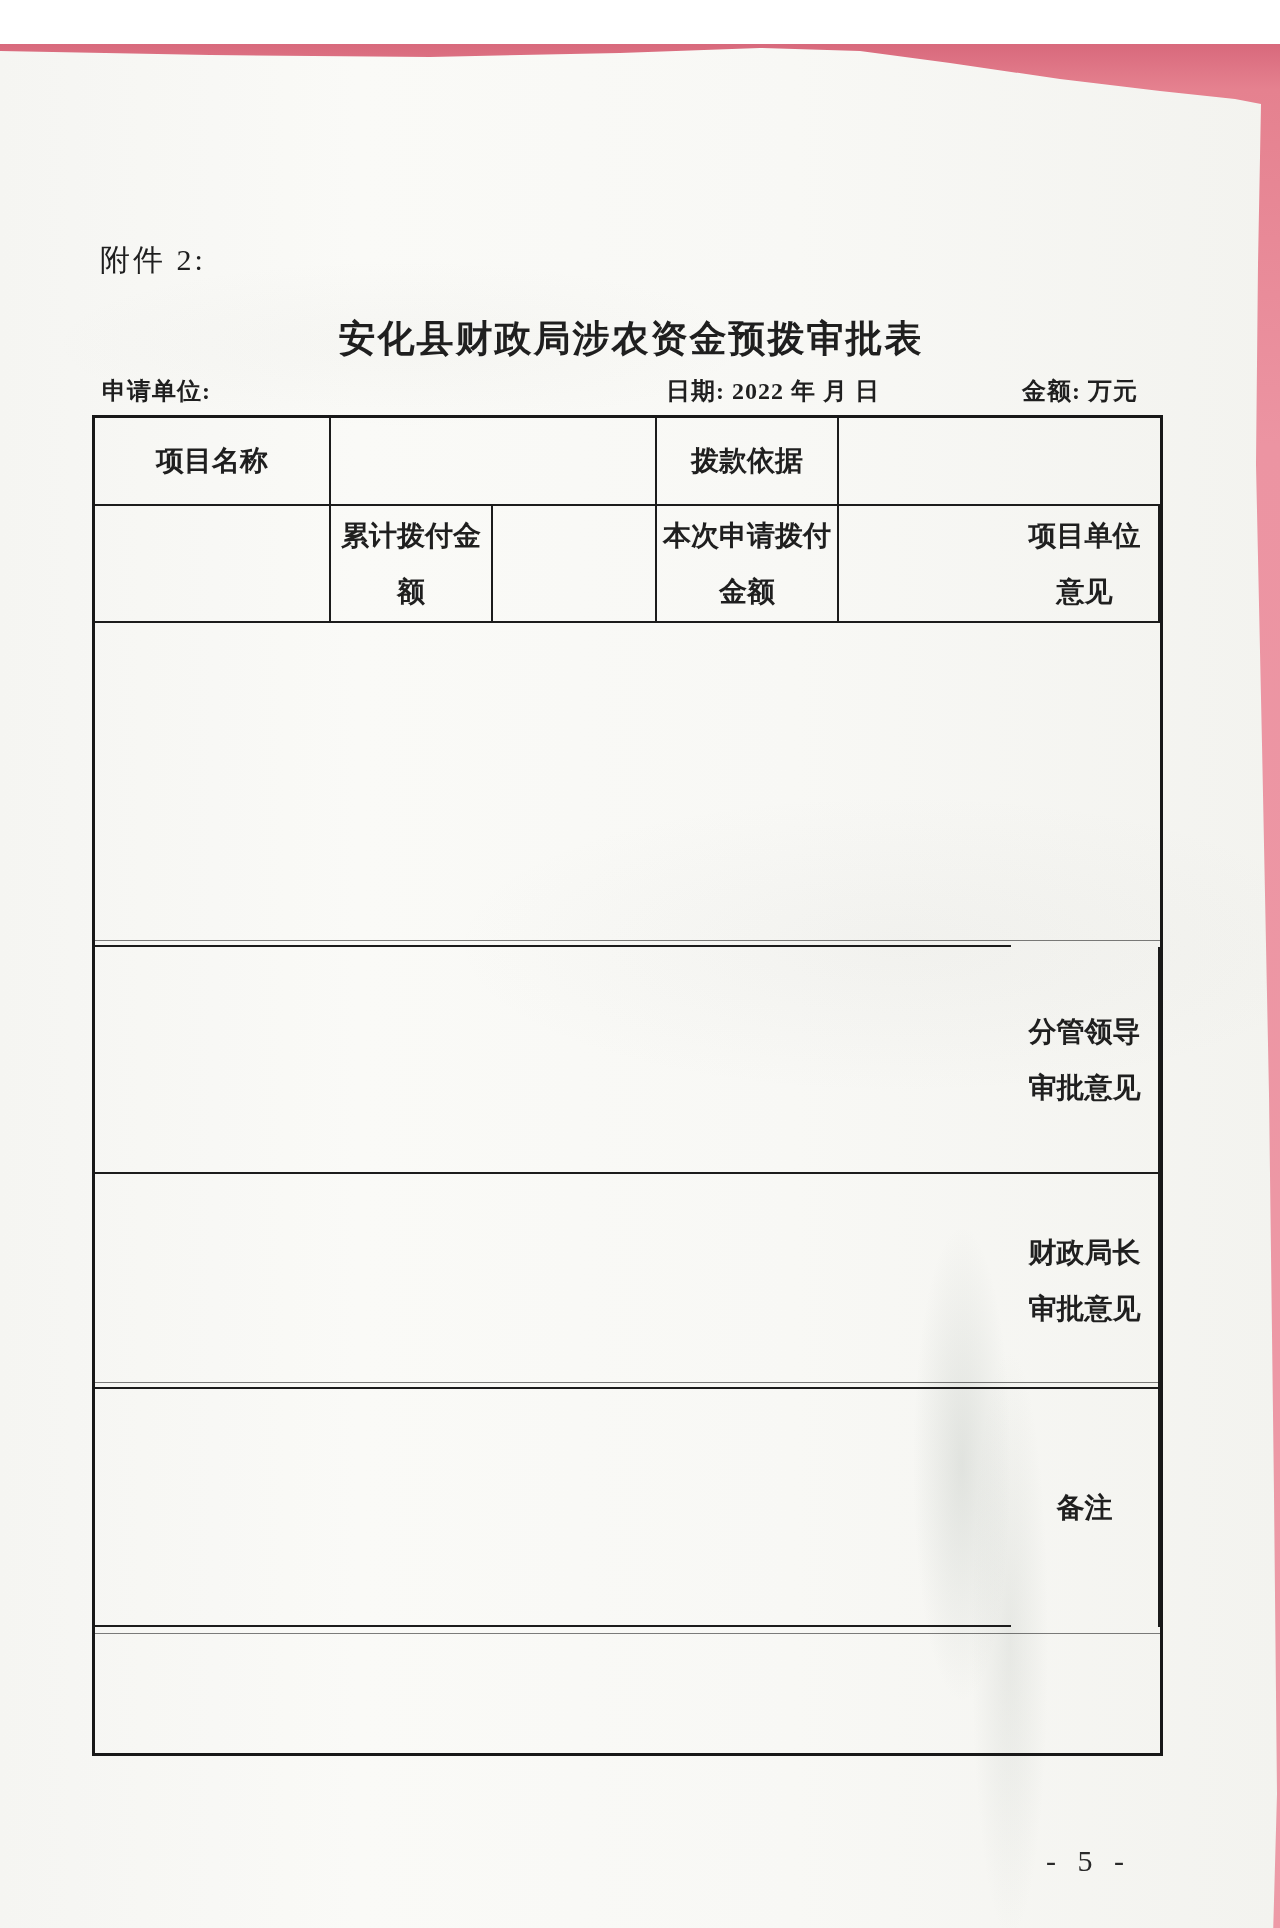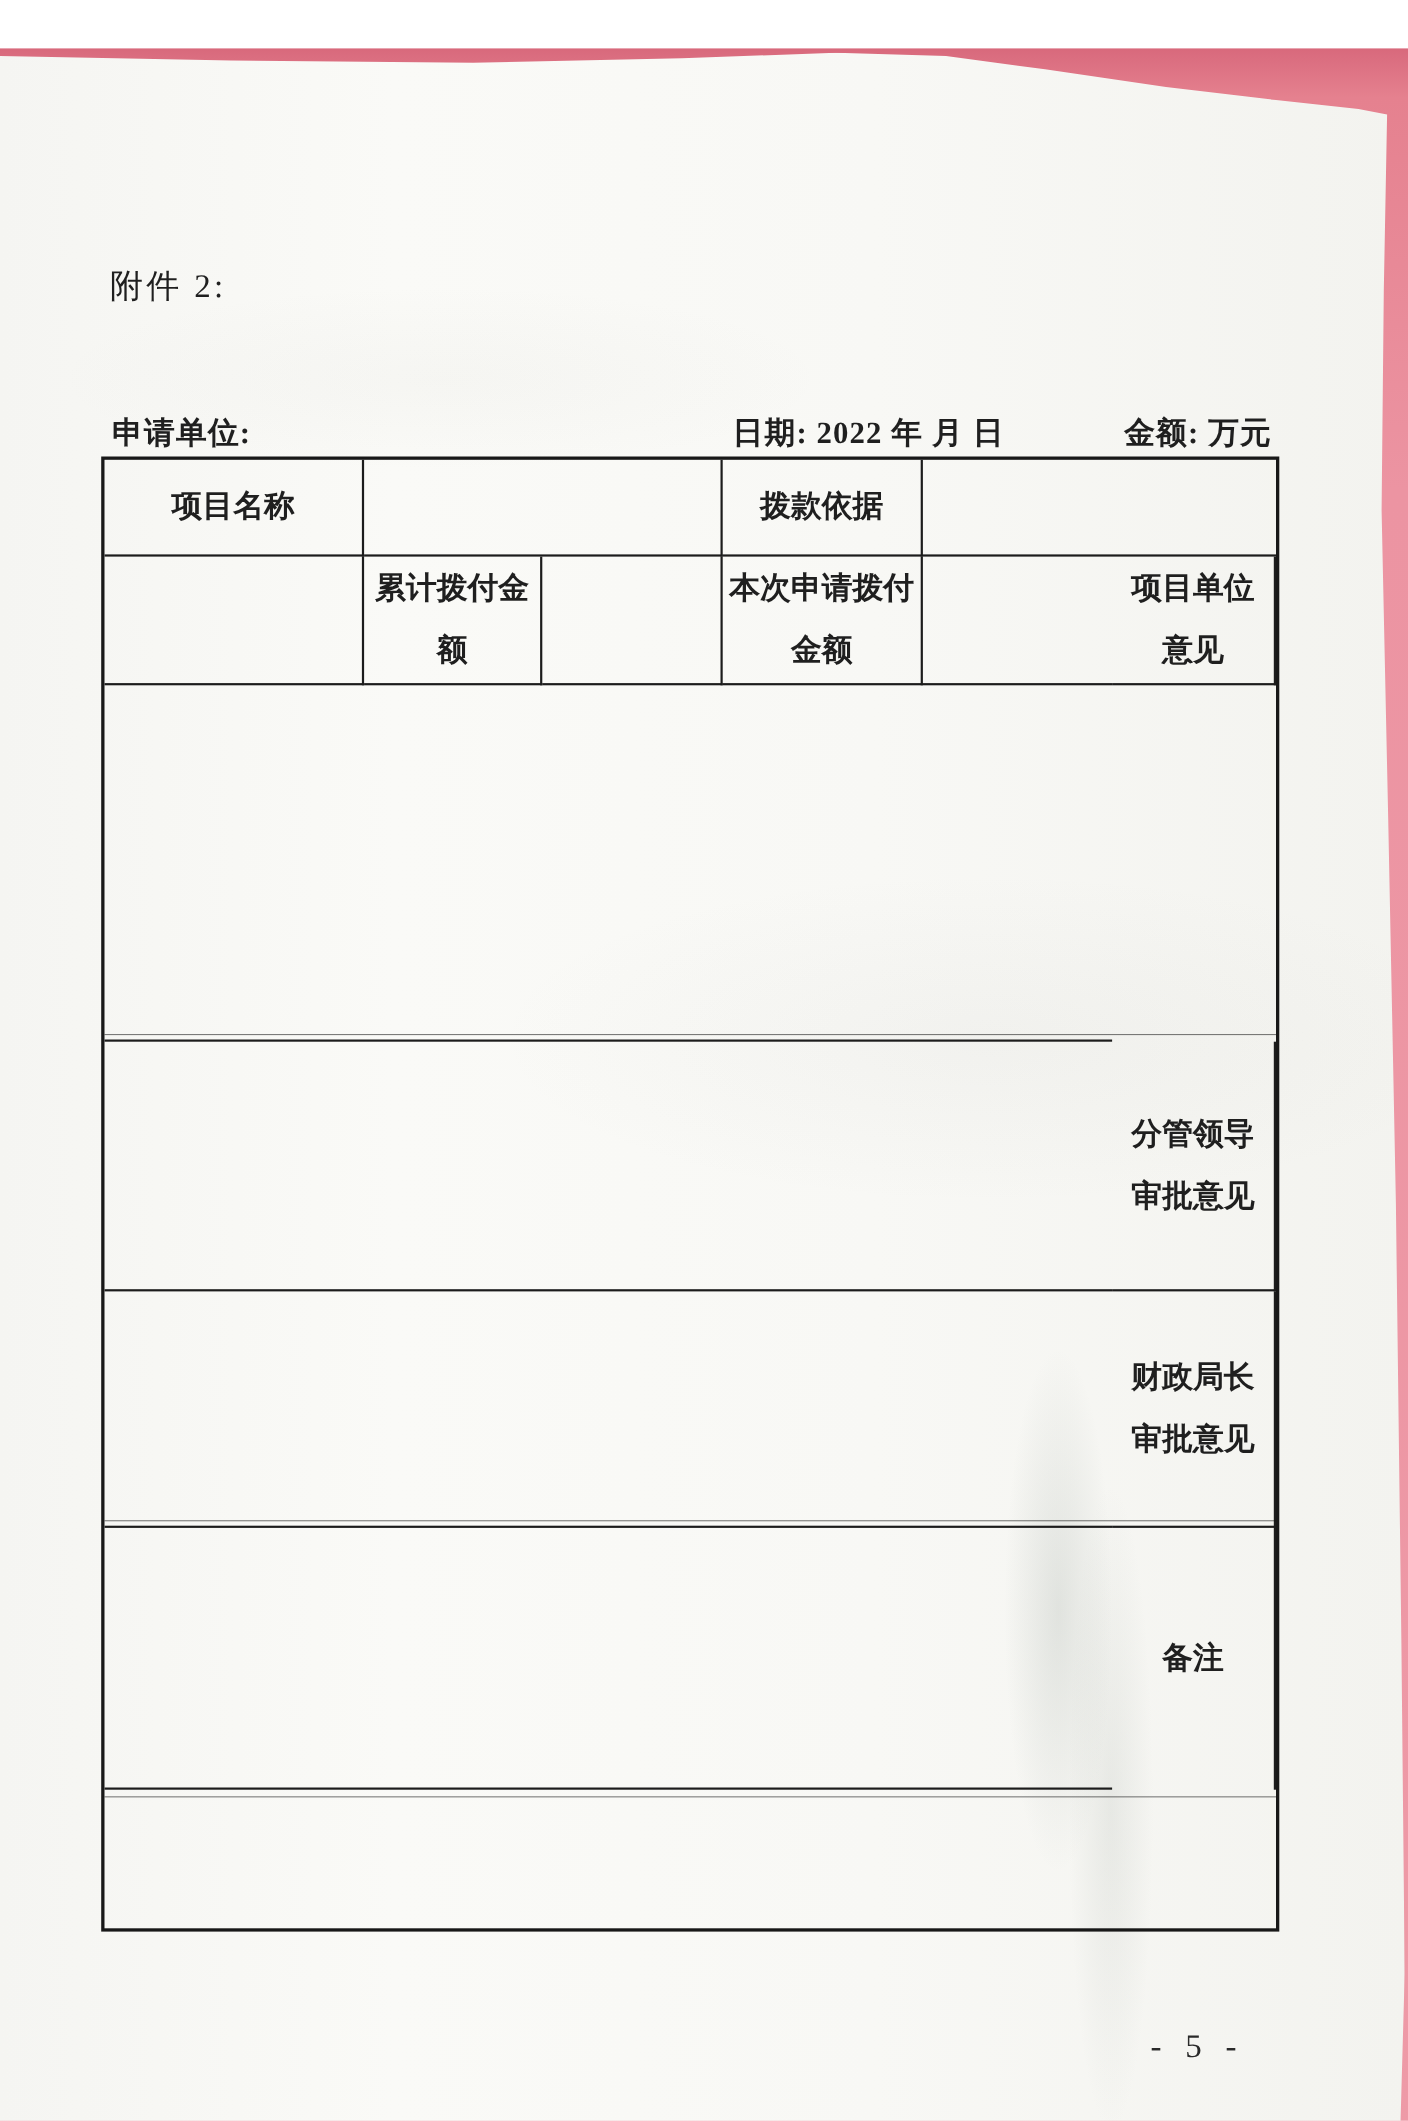--- a/index.html
+++ b/index.html
@@ -33,21 +33,21 @@
   .paper-bottom-edge{
     position:absolute;left:0;bottom:0;width:1272px;height:34px;
     background:linear-gradient(180deg,rgba(150,162,152,0) 0%,rgba(168,180,170,0.40) 55%,rgba(118,140,128,0.75) 100%);
   }
   .txt{position:absolute;white-space:pre-line;}
   .attachment{left:100px;top:196px;font-size:30px;letter-spacing:3px;}
   .doc-title{
     left:0;top:270px;width:1262px;text-align:center;
     font-size:37px;font-weight:700;letter-spacing:2px;
   }
-  .meta-line{position:absolute;left:0;top:331px;width:1280px;height:40px;font-size:28px;font-weight:700;}
+  .meta-line{position:absolute;left:0;top:331px;width:1280px;height:40px;font-size:24px;font-weight:700;}
   .meta-applicant{position:absolute;left:102px;top:0;letter-spacing:1px;}
   .meta-date{position:absolute;left:666px;top:0;letter-spacing:1px;}
   .meta-amount{position:absolute;left:1022px;top:0;letter-spacing:1px;}
 
   .form-table{
     position:absolute;left:92px;top:371px;width:1071px;height:1341px;
     border:3px solid #181818;box-sizing:border-box;
     display:grid;
     grid-template-columns:236px 162px 164px 182px 172px auto;
     grid-template-rows:88px 117px 324px 227px 215px 238px auto;
@@ -71,20 +71,21 @@
   .page-number{left:1046px;top:1800px;font-size:30px;letter-spacing:7px;color:#2a2a2a;}
 </style>
 </head>
 <body>
 
 <div class="scan-bg">
   <div class="paper">
 
     <div class="txt attachment">附件 2:</div>
 
+    <div class="txt doc-title">安化县财政局涉农资金预拨审批表</div>
 
     <div class="meta-line">
       <span class="meta-applicant">申请单位:</span>
       <span class="meta-date">日期: 2022 年  月  日</span>
       <span class="meta-amount">金额: 万元</span>
     </div>
 
     <div class="form-table">
 
       <div class="cell">项目名称</div>

